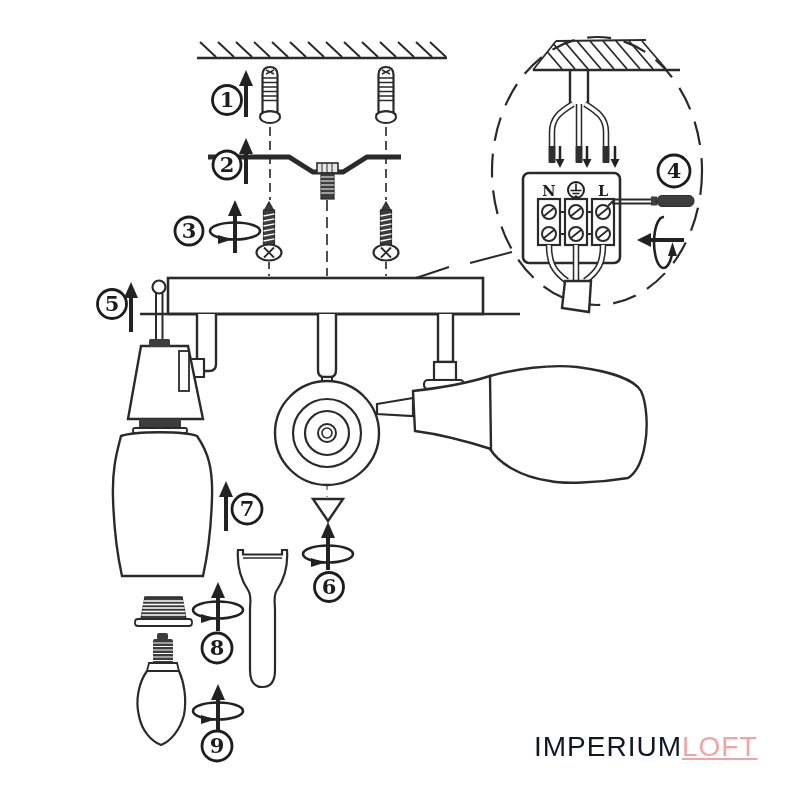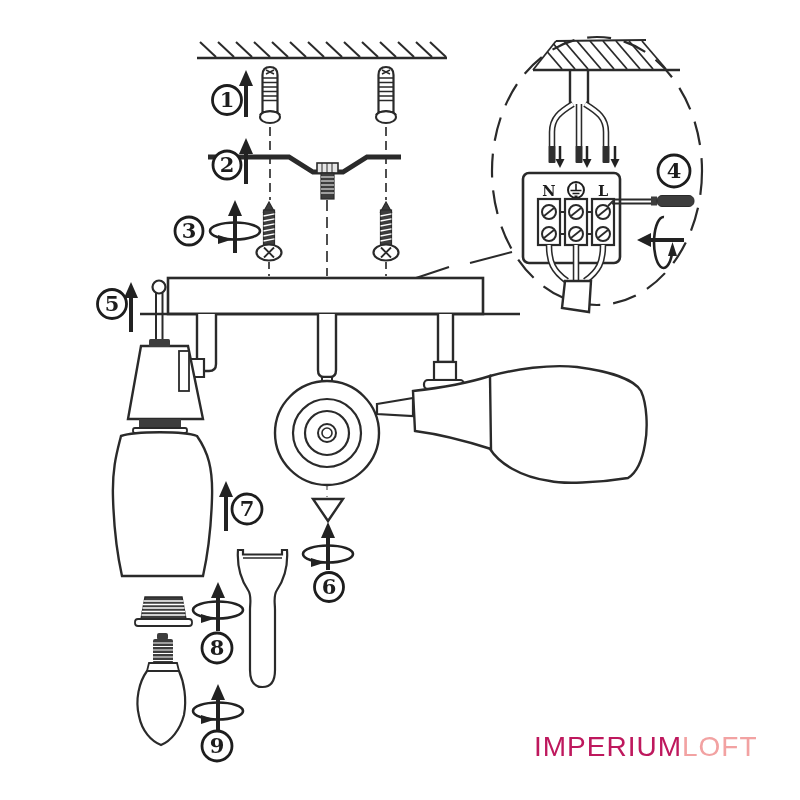--- a/index.html
+++ b/index.html
@@ -5,22 +5,22 @@
   html,body{margin:0;padding:0;background:#fff;}
   .stage{position:relative;width:800px;height:800px;background:#fff;overflow:hidden;
          font-family:"Liberation Sans",sans-serif;}
   .stage svg{position:absolute;left:0;top:0;}
   .badge-num{font-family:"DejaVu Serif",serif;font-size:21px;font-weight:bold;fill:#1d1d1d;
              text-anchor:middle;}
   .term-label{font-family:"DejaVu Serif",serif;font-size:14.5px;font-weight:bold;fill:#1d1d1d;
               text-anchor:middle;}
   .watermark{position:absolute;left:534px;top:731px;font-size:28px;font-weight:300;
              letter-spacing:1px;white-space:nowrap;}
-  .wm-primary{color:#be185d;}
-  .wm-accent{color:#f2a2a2;}
+  .wm-primary{color:#0f172a;}
+  .wm-accent{color:#f2a2a2;text-decoration:underline;}
 </style>
 </head>
 <body>
 
 <div class="stage">
 
 <svg width="800" height="800" viewBox="0 0 800 800">
   <defs>
     <clipPath id="hatchclip2">
       <polygon points="533,70 556,41 648,40 681,70"></polygon>

